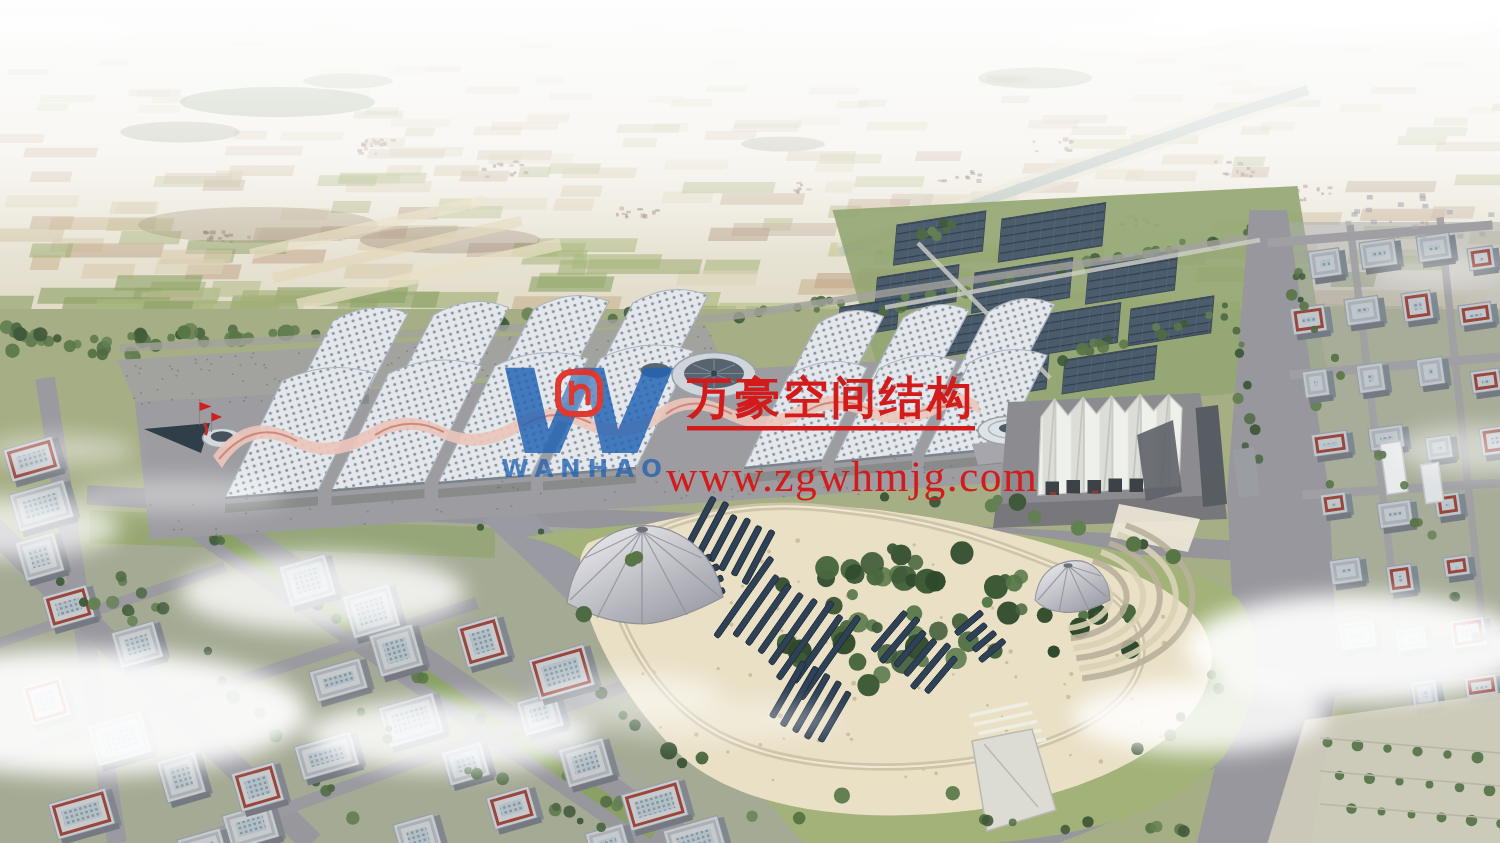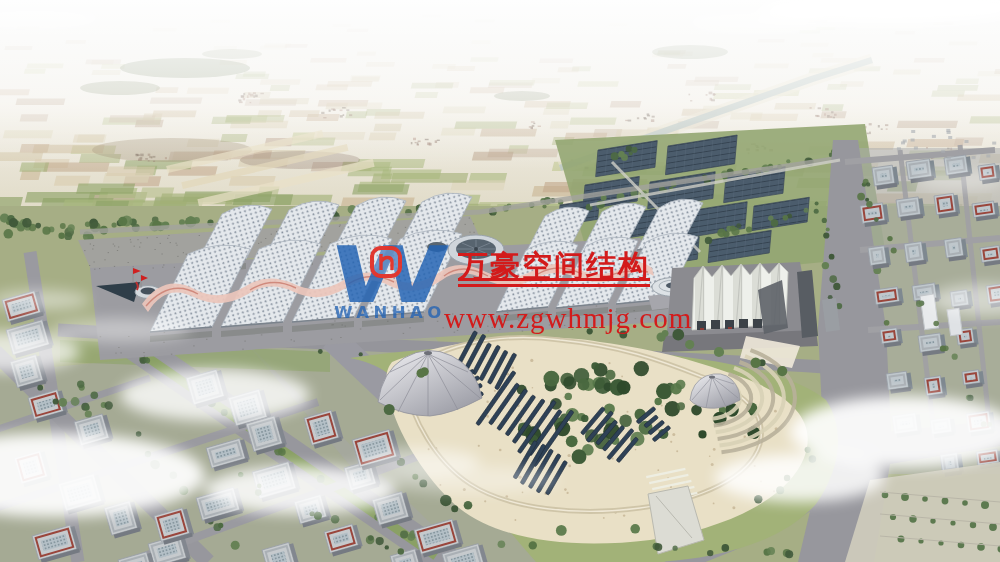--- a/index.html
+++ b/index.html
@@ -3,21 +3,21 @@
 <meta charset="utf-8">
 <style>
   html,body{margin:0;padding:0;background:#dfe0da;}
   .stage{position:relative;width:1000px;height:562px;overflow:hidden;background:#eceee9;
          font-family:"DejaVu Sans",sans-serif;}
   .stage svg.scene{position:absolute;left:0;top:0;width:1000px;height:562px;display:block;}
   .watermark{position:absolute;left:0;top:0;width:1000px;height:562px;pointer-events:none;}
   .wm-logo{position:absolute;left:326px;top:234px;width:150px;height:86px;opacity:.95;}
   .wm-brand{position:absolute;left:458px;top:250px;font-size:30px;font-weight:bold;
             letter-spacing:2px;color:var(--wm-red,#d31b1b);border-bottom:3px solid currentColor;
-            padding-bottom:2px;line-height:1.05;font-family:"DejaVu Sans",sans-serif;text-decoration:underline;}
+            padding-bottom:2px;line-height:1.05;font-family:"DejaVu Sans",sans-serif;}
   .wm-url{position:absolute;left:444px;top:302px;font-size:29px;font-weight:normal;letter-spacing:1px;
           color:var(--wm-red,#d31b1b);font-family:"Liberation Serif","DejaVu Serif",serif;}
 </style>
 </head>
 <body>
 
 <div class="stage">
 
 <svg class="scene" viewBox="0 0 1000 562">
   <defs>

